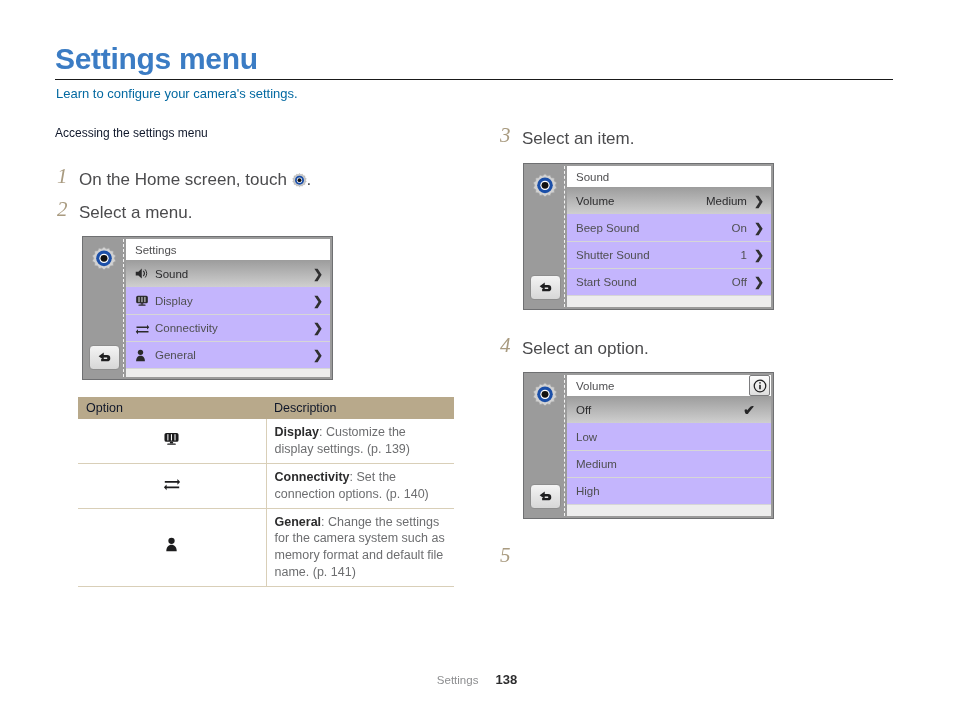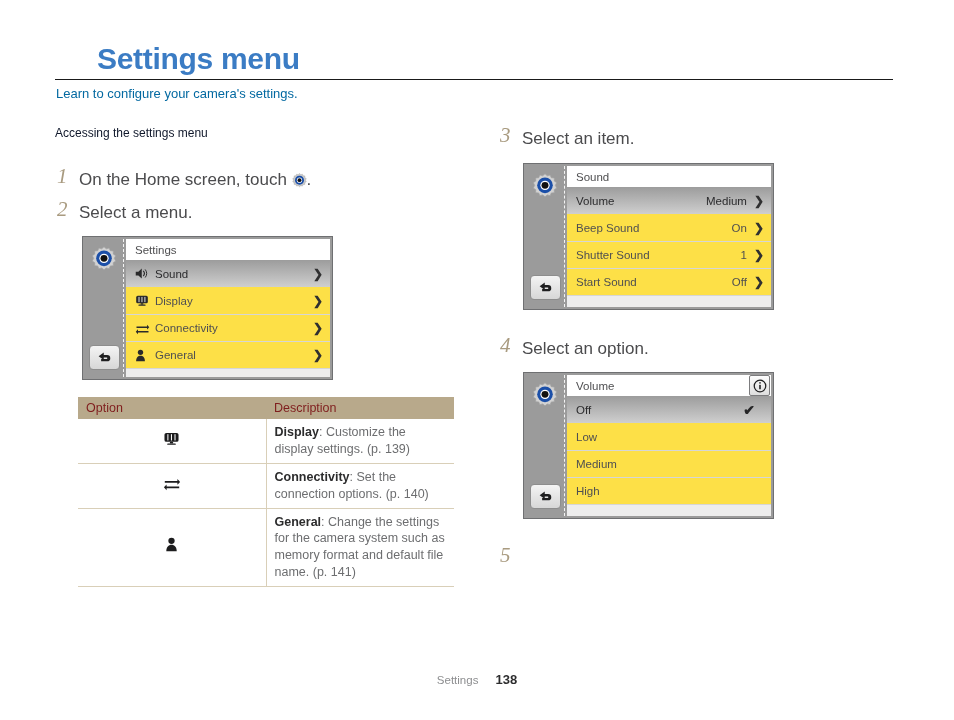--- a/index.html
+++ b/index.html
@@ -19,21 +19,20 @@
 
   
   .page-title {
     position: absolute;
     left: 55px;
     top: 42px;
     font-size: 30px;
     font-weight: bold;
     color: #3b7cc4;
     letter-spacing: -0.3px;
-    margin-left: 42px;
   }
   .title-rule {
     position: absolute;
     left: 55px;
     top: 79px;
     width: 838px;
     height: 1px;
     background: #1a1a1a;
   }
   .page-subtitle {
@@ -164,21 +163,21 @@
   }
   .cam-row {
     height: 27px;
     flex: 0 0 27px;
     display: flex;
     align-items: center;
     padding: 0 7px 0 9px;
     font-size: 11.5px;
     color: #4f4f51;
     border-top: 1px solid #d6d6d6;
-    background: #fde047;
+    background: #c4b5fd;
     box-sizing: border-box;
   }
   .cam-row:first-child { border-top: none; }
   .cam-row.sel {
     background: linear-gradient(#9c9c9c, #cfcfcf);
     color: #2b2b2d;
     border-top: none;
   }
   .cam-row.sel + .cam-row { border-top: none; }
   .cam-row .ico {
@@ -214,21 +213,21 @@
 
   
   .opt-table {
     position: absolute;
     border-collapse: collapse;
     font-size: 12.5px;
     table-layout: fixed;
   }
   .opt-table th {
     background: #b8a98b;
-    color: #7f1d1d;
+    color: #0f172a;
     font-weight: normal;
     text-align: left;
     padding: 4px 8px;
     font-size: 12.5px;
     border: none;
   }
   .opt-table td {
     border-bottom: 1px solid #d9cfb8;
     padding: 5px 8px;
     color: #6d6e70;

